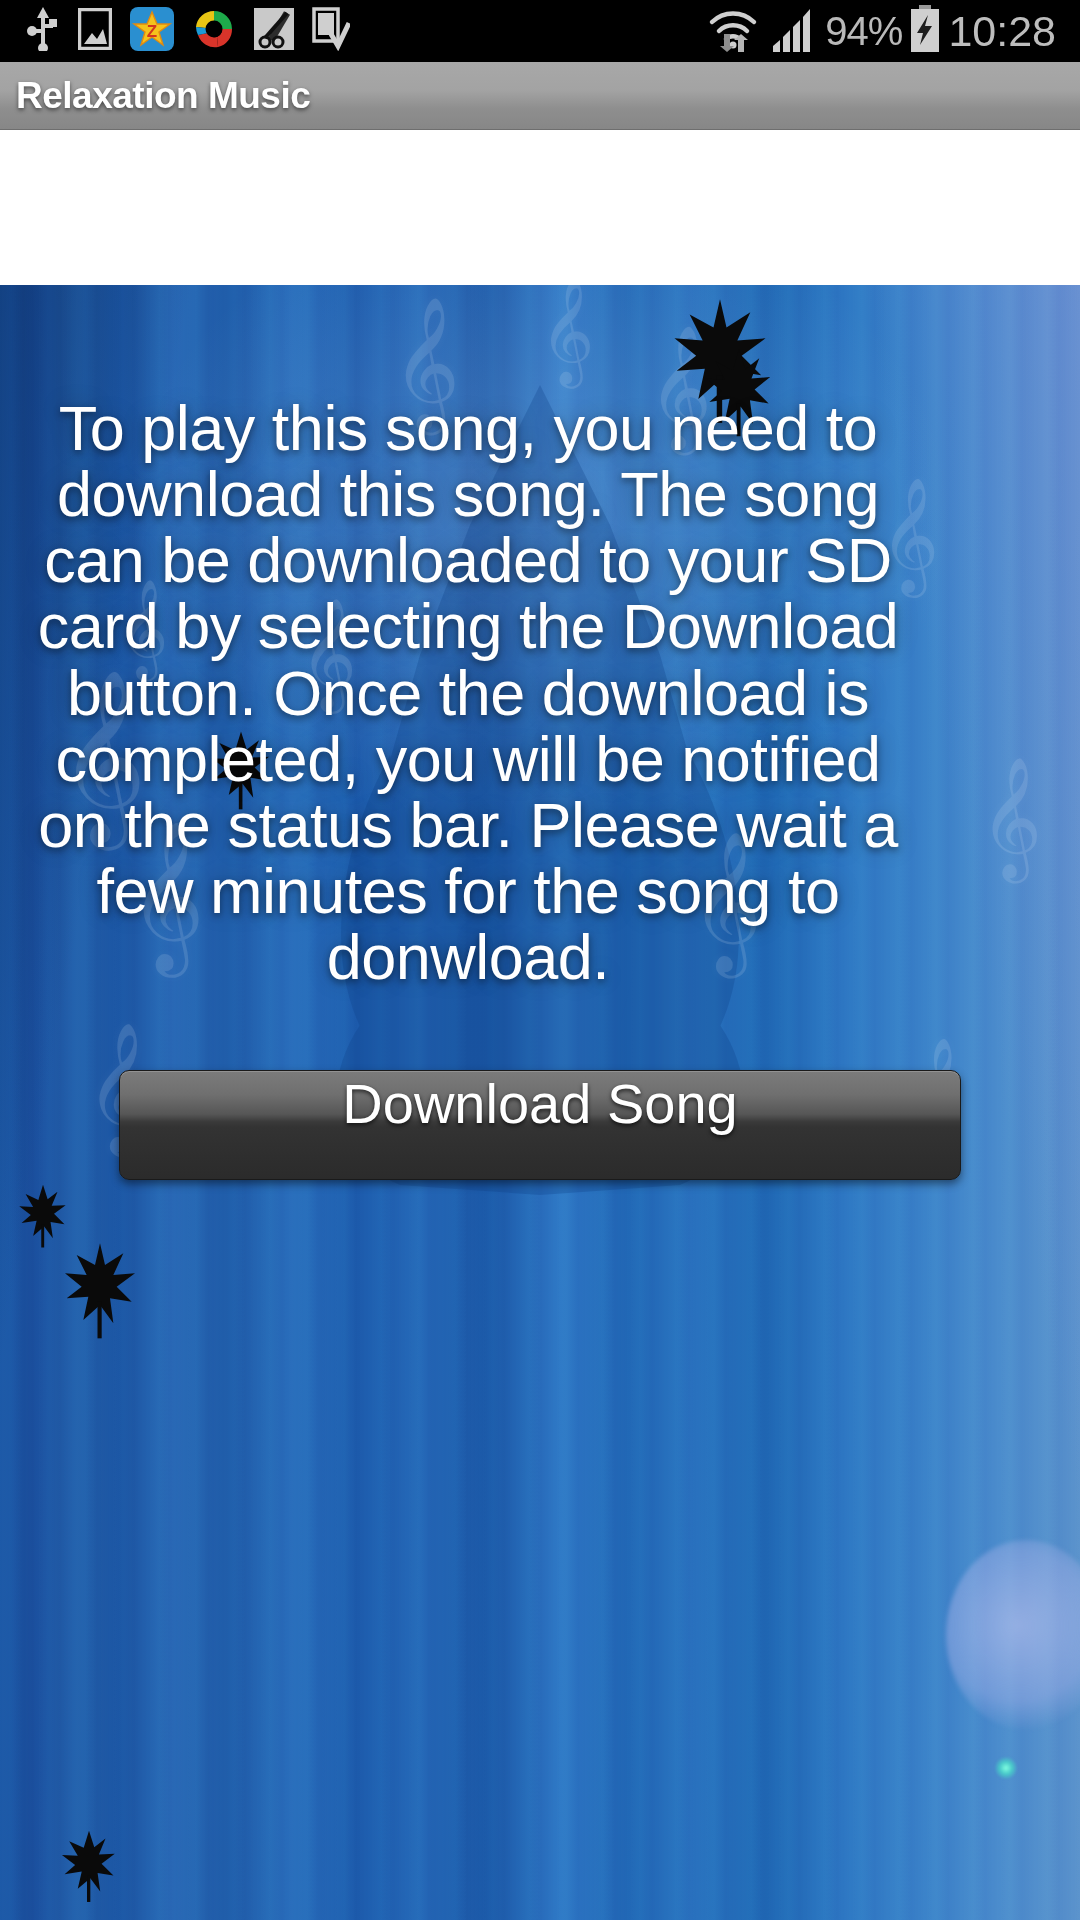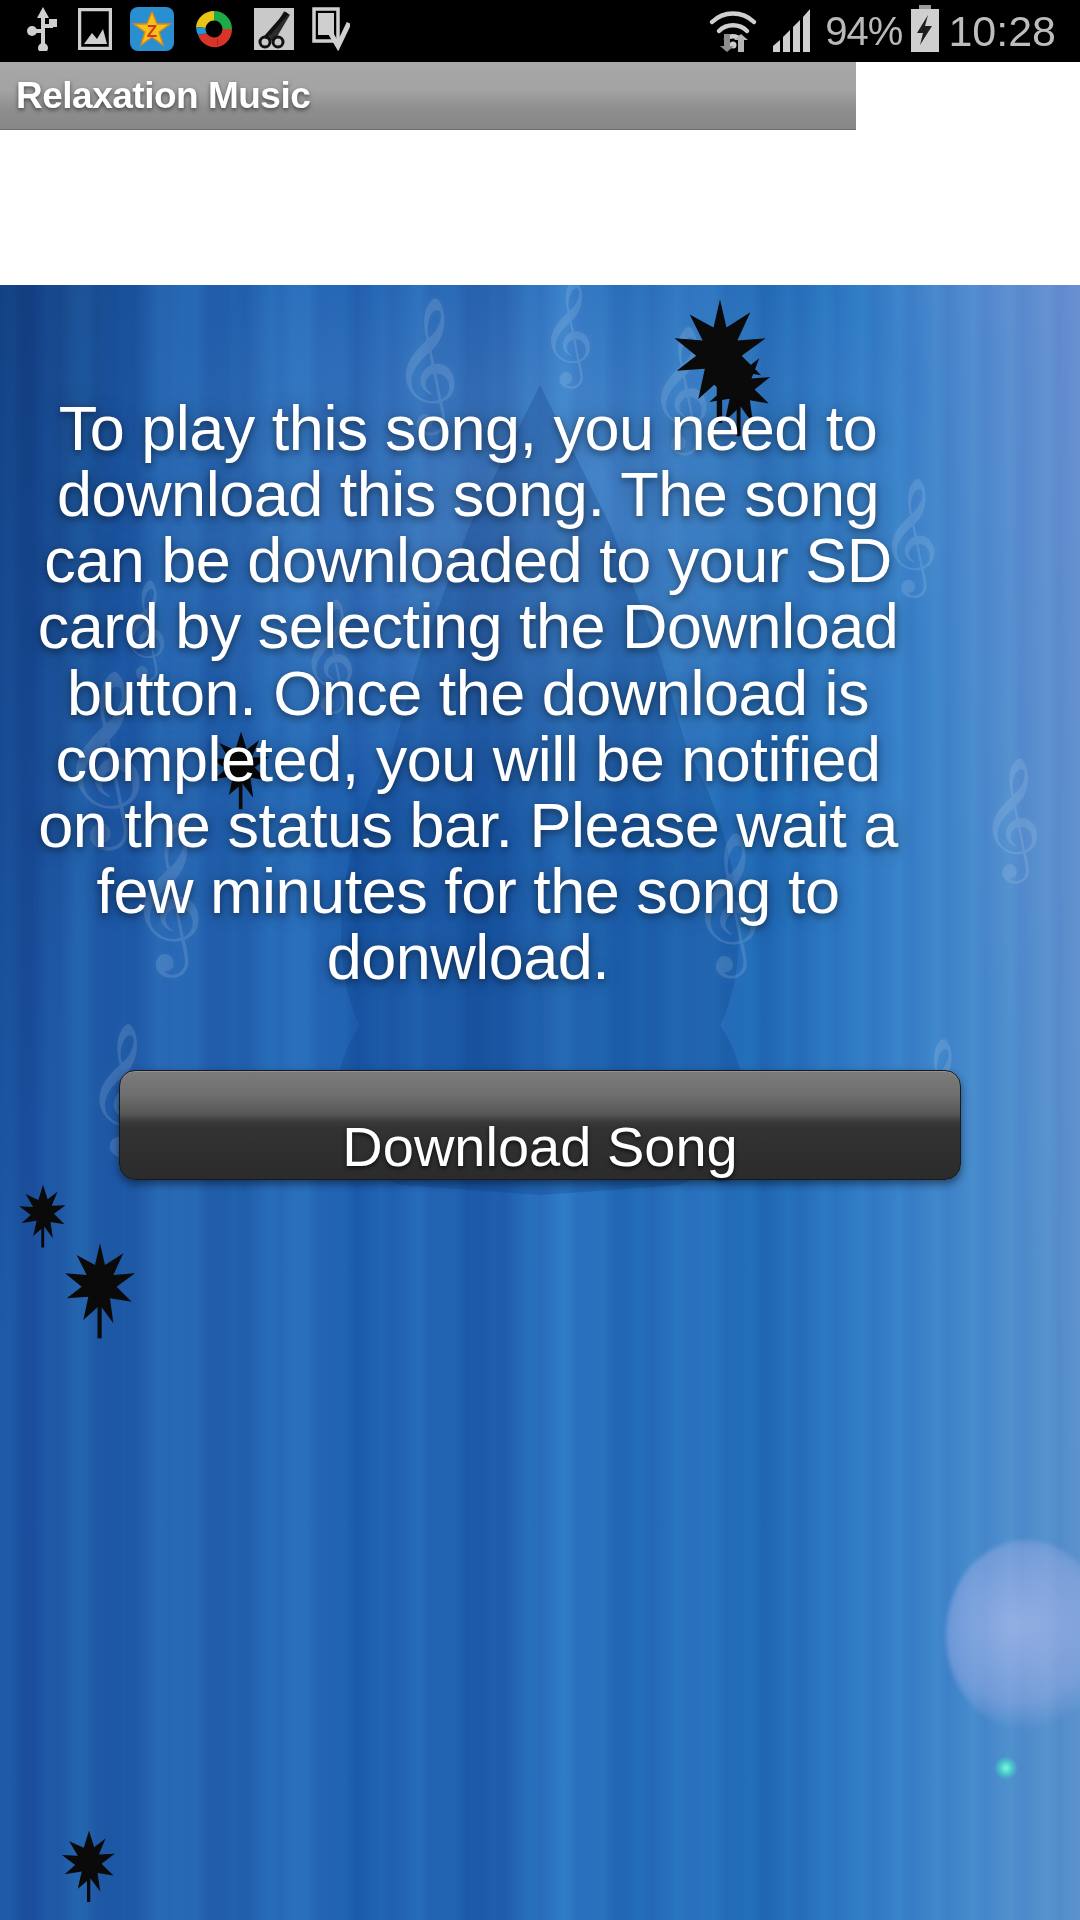--- a/index.html
+++ b/index.html
@@ -20,21 +20,21 @@
     color:#b9b9b9; font-size:40px; font-weight:400; letter-spacing:-1px;
     font-family:"Liberation Sans", sans-serif;
   }
   #sb-clock {
     color:#bdbdbd; font-size:43px; font-weight:400; letter-spacing:0px;
     font-family:"Liberation Sans", sans-serif; 
   }
 
   
   #titlebar {
-    position:absolute; left:0; top:62px; width:856px; height:68px;
+    position:absolute; left:0; top:62px; width:1080px; height:68px;
     background:linear-gradient(to bottom,#a8a8a8 0%,#a3a3a3 42%,#8e8e8e 70%,#878787 100%);
     border-bottom:1px solid #6e6e6e;
     display:flex; align-items:center;
   }
   #titlebar-text {
     color:#ffffff; font-size:37px; font-weight:bold; padding-left:16px;
     text-shadow:0 2px 4px rgba(0,0,0,.55);
     letter-spacing:-0.5px;
   }
 
@@ -101,27 +101,27 @@
     padding:0 14px;
     text-align:center; color:#ffffff;
     font-size:63px; font-weight:normal; line-height:1.05;
     letter-spacing:-0.5px;
     text-shadow:0 3px 7px rgba(0,0,0,.45), 0 0 22px rgba(0,0,0,.25);
   }
 
   
   #dlbtn {
     position:absolute; left:119px; top:785px; width:842px; height:110px;
-    border-radius:16px;
+    border-radius:10px;
     border:1px solid #1a1a1a;
     background:linear-gradient(to bottom,
       #7b7b7b 0%, #6f6f6f 22%, #565656 40%, #3a3a3a 47%,
       #333333 52%, #2e2e2e 80%, #2b2b2b 100%);
     box-shadow:0 4px 9px rgba(0,0,0,.45), inset 0 1px 0 rgba(255,255,255,.18);
-    display:flex; align-items:flex-end; justify-content:center;
+    display:flex; align-items:flex-start; justify-content:center;
     cursor:pointer;
   }
   #dlbtn-label {
     color:#ffffff; font-size:56px; font-weight:400; letter-spacing:0px;
     text-shadow:0 2px 4px rgba(0,0,0,.7);
   }
 </style>
 </head>
 <body>
 

